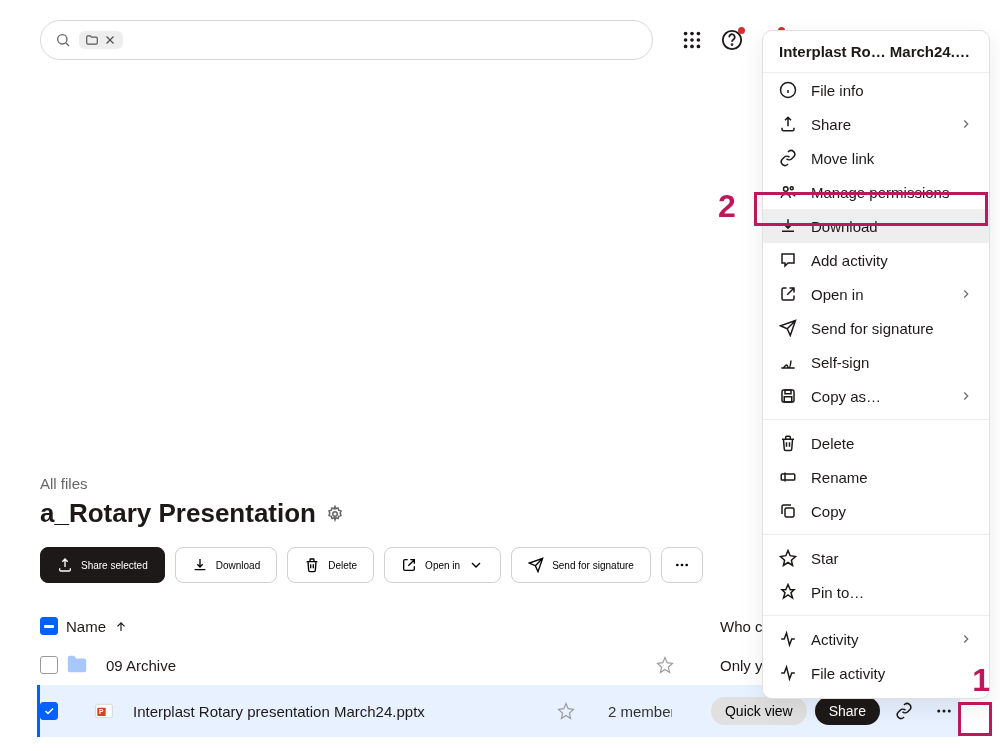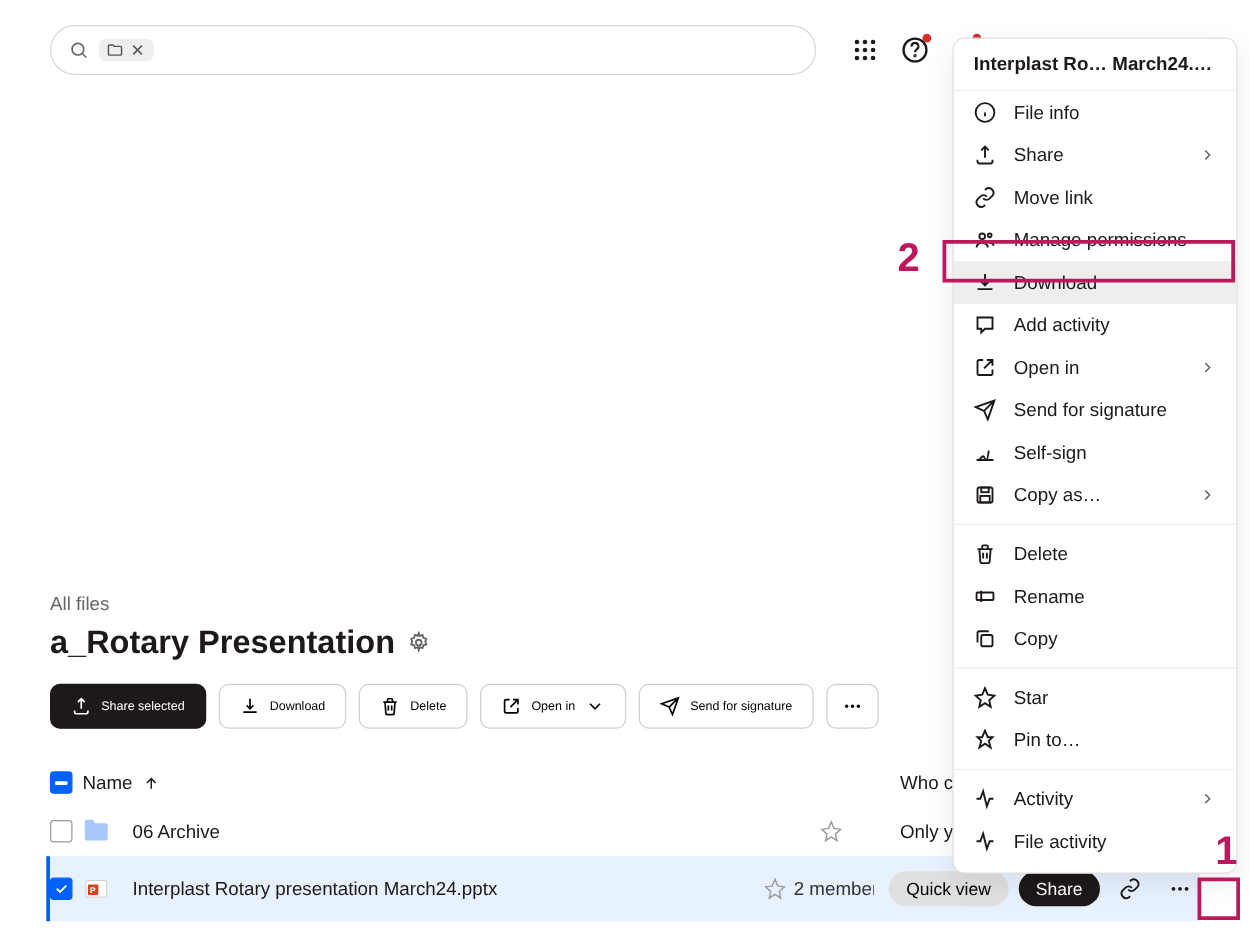--- a/index.html
+++ b/index.html
@@ -34,21 +34,21 @@
 .col-check { width: 26px; display: flex; align-items: center; }
 .col-name { flex: 1; display: flex; align-items: center; gap: 8px; }
 .col-access { width: 280px; text-align: left; padding-left: 40px; }
 .checkbox { width: 18px; height: 18px; border: 1.5px solid #999; border-radius: 3px; display: flex; align-items: center; justify-content: center; background: #fff; }
 .checkbox.partial { background: #0061fe; border-color: #0061fe; }
 .checkbox.partial::after { content: ''; display: block; width: 10px; height: 3px; background: #fff; border-radius: 1px; }
 .checkbox.checked { background: #0061fe; border-color: #0061fe; color: #fff; }
 .sort-arrow { width: 14px; height: 14px; }
 
 .table-row { display: flex; align-items: center; padding: 10px 0; font-size: 15px; }
-.table-row.selected { background: #e8f1ff; border-left: 3px solid #0061fe; margin-left: -3px; }
+.table-row.selected { background: #e8f1ff; border-left: 3px solid #0061fe; margin-left: -3px; gap: 27px; }
 .file-icon { width: 22px; height: 20px; margin-right: 10px; }
 .folder-blue { fill: #a8c7fa; }
 .star-col { width: 30px; color: #999; display: flex; justify-content: center; }
 .star-col svg { width: 18px; height: 18px; }
 .filename { flex: 1; }
 
 .row-actions { display: flex; gap: 8px; align-items: center; margin-left: 12px; }
 .pill-btn { padding: 6px 14px; border-radius: 18px; font-size: 14px; font-weight: 500; border: none; background: #e0e0e0; cursor: pointer; }
 .pill-dark { background: #1e1919; color: #fff; }
 .icon-btn { width: 32px; height: 32px; display: flex; align-items: center; justify-content: center; border-radius: 6px; cursor: pointer; }
@@ -187,21 +187,21 @@
   </div>
 
   <div class="table-row">
     <div class="col-check">
       <div class="checkbox"></div>
     </div>
     <div class="col-name">
       <svg class="file-icon" viewBox="0 0 24 20">
           <path class="folder-blue" d="M2 2a2 2 0 012-2h5l2 3h9a2 2 0 012 2v11a2 2 0 01-2 2H4a2 2 0 01-2-2V2z"></path>
         </svg>
-      <span class="filename">06 Archive</span>
+      <span class="filename">09 Archive</span>
     </div>
     <div class="star-col">
         <svg viewBox="0 0 24 24" fill="none" stroke="currentColor" stroke-width="1.5">
           <path d="M12 2l2.9 6.9L22 10l-5.5 5 1.6 7L12 18l-6.1 4 1.6-7L2 10l7.1-1.1L12 2z"></path>
         </svg>
       </div>
     <div class="col-access">Only you</div>
   </div>
 
   <div class="table-row selected">

